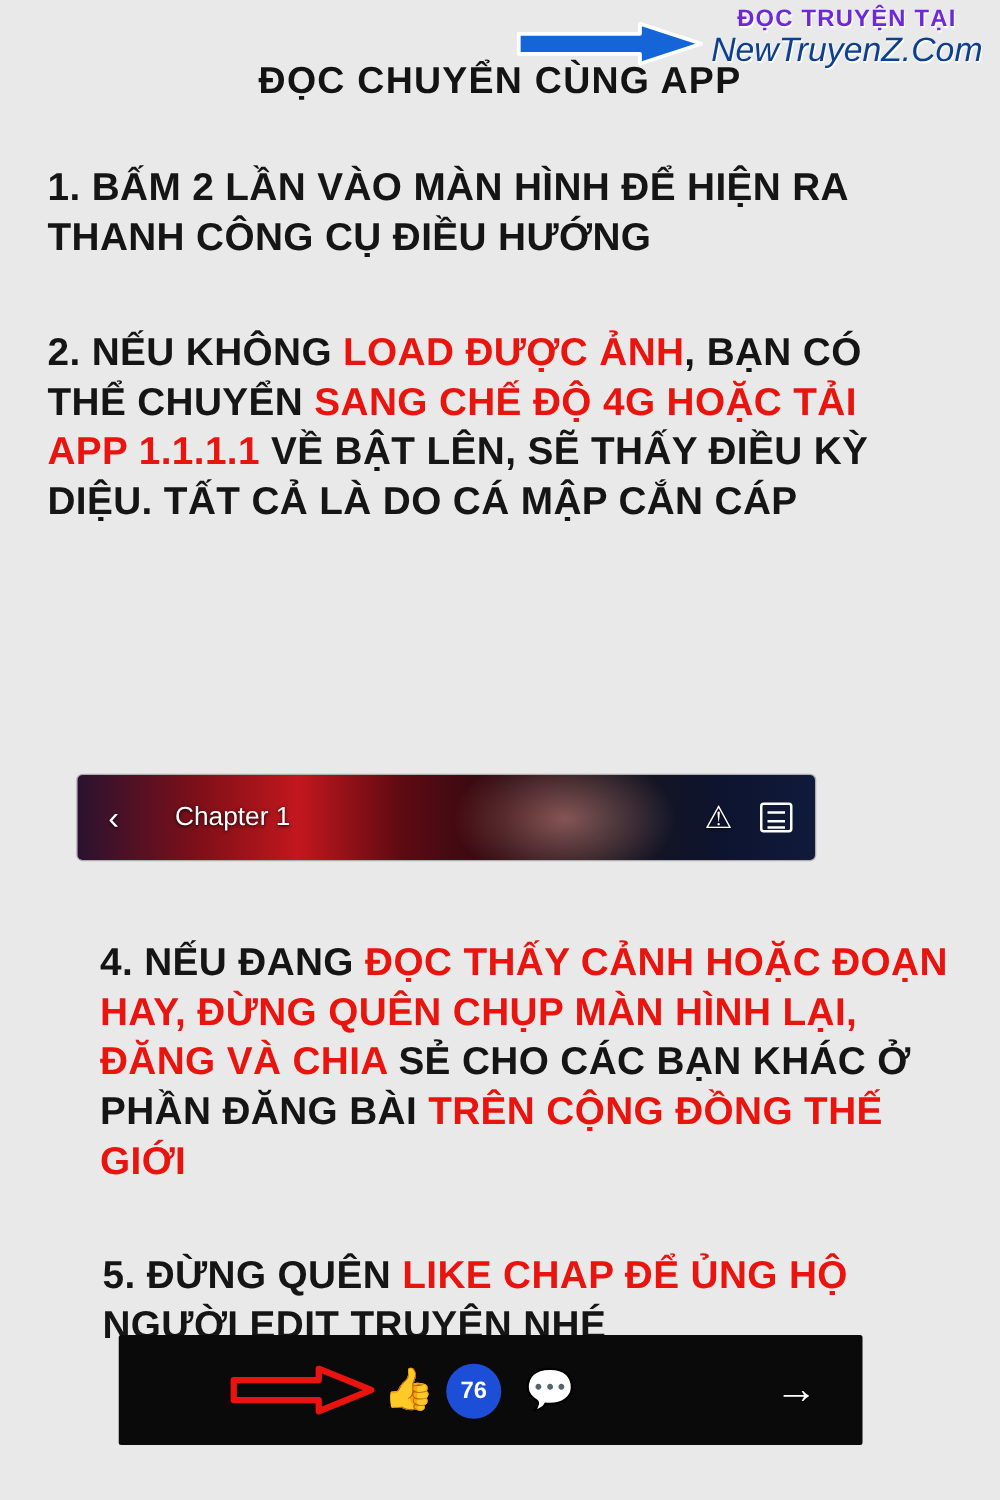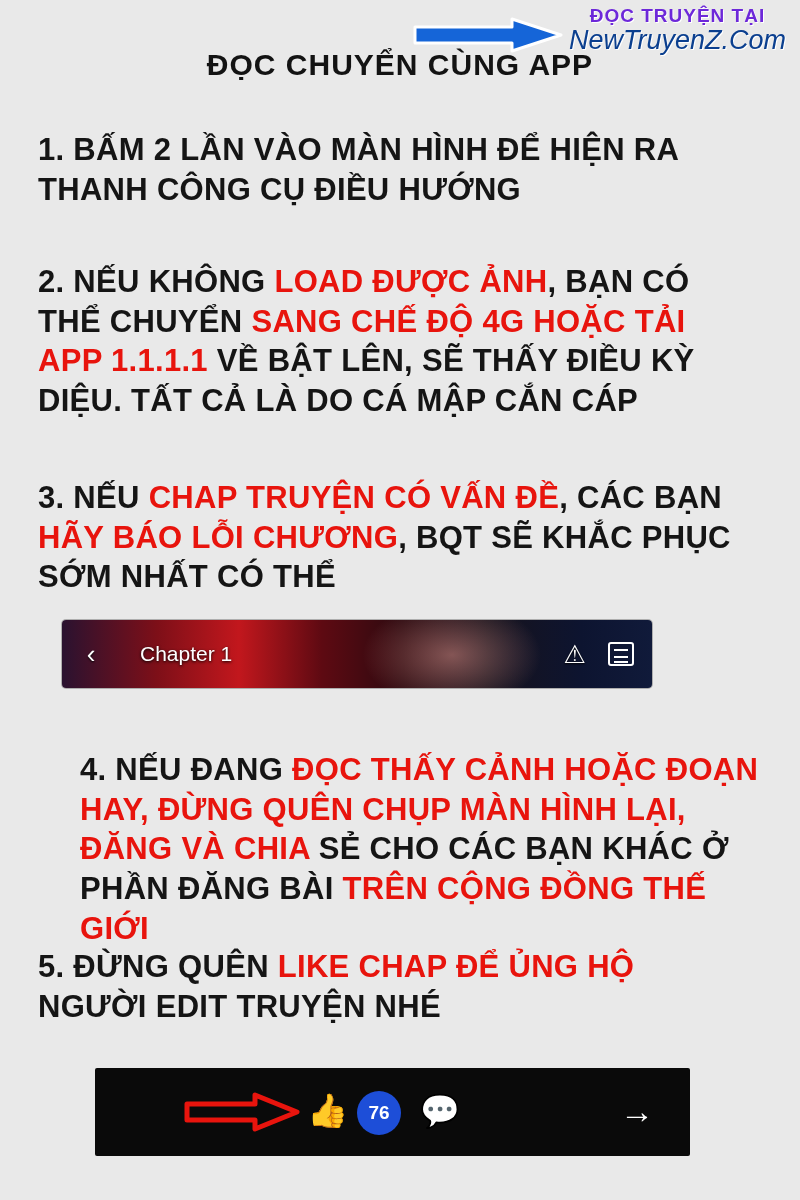--- a/index.html
+++ b/index.html
@@ -70,21 +70,21 @@
     line-height: 1.28;
     letter-spacing: 0.3px;
     color: #151515;
   }
   .red { color: #e8140d; }
 
   #block1 { top: 130px; }
   #block2 { top: 262px; }
   #block3 { top: 478px; }
   #block4 { top: 750px; margin-left: 42px; }
-  #block5 { top: 947px; }
+  #block5 { top: 1000px; margin-left: 44px; }
 
   
   .chapter-bar {
     position: absolute;
     left: 62px;
     top: 620px;
     width: 590px;
     height: 68px;
     border-radius: 4px;
     overflow: hidden;
@@ -229,23 +229,20 @@
   <div class="title">ĐỌC CHUYỂN CÙNG APP</div>
 
   <div class="block" id="block1">
     <span>1. BẤM 2 LẦN VÀO MÀN HÌNH ĐỂ HIỆN RA THANH CÔNG CỤ ĐIỀU HƯỚNG</span>
   </div>
 
   <div class="block" id="block2">
     <span>2. NẾU KHÔNG </span><span class="red">LOAD ĐƯỢC ẢNH</span><span>, BẠN CÓ THỂ CHUYỂN </span><span class="red">SANG CHẾ ĐỘ 4G HOẶC TẢI APP 1.1.1.1</span><span> VỀ BẬT LÊN, SẼ THẤY ĐIỀU KỲ DIỆU. TẤT CẢ LÀ DO CÁ MẬP CẮN CÁP</span>
   </div>
 
-  <div class="block" id="block3">
-    <span>3. NẾU </span><span class="red">CHAP TRUYỆN CÓ VẤN ĐỀ</span><span>, CÁC BẠN </span><span class="red">HÃY BÁO LỖI CHƯƠNG</span><span>, BQT SẼ KHẮC PHỤC SỚM NHẤT CÓ THỂ</span>
-  </div>
 
   <div class="chapter-bar">
     <div class="glow"></div>
     <div class="cb-back">‹</div>
     <div class="cb-title">Chapter 1</div>
     <div class="cb-right">
       <div class="cb-warning">⚠</div>
       <div class="cb-list"></div>
     </div>
   </div>

